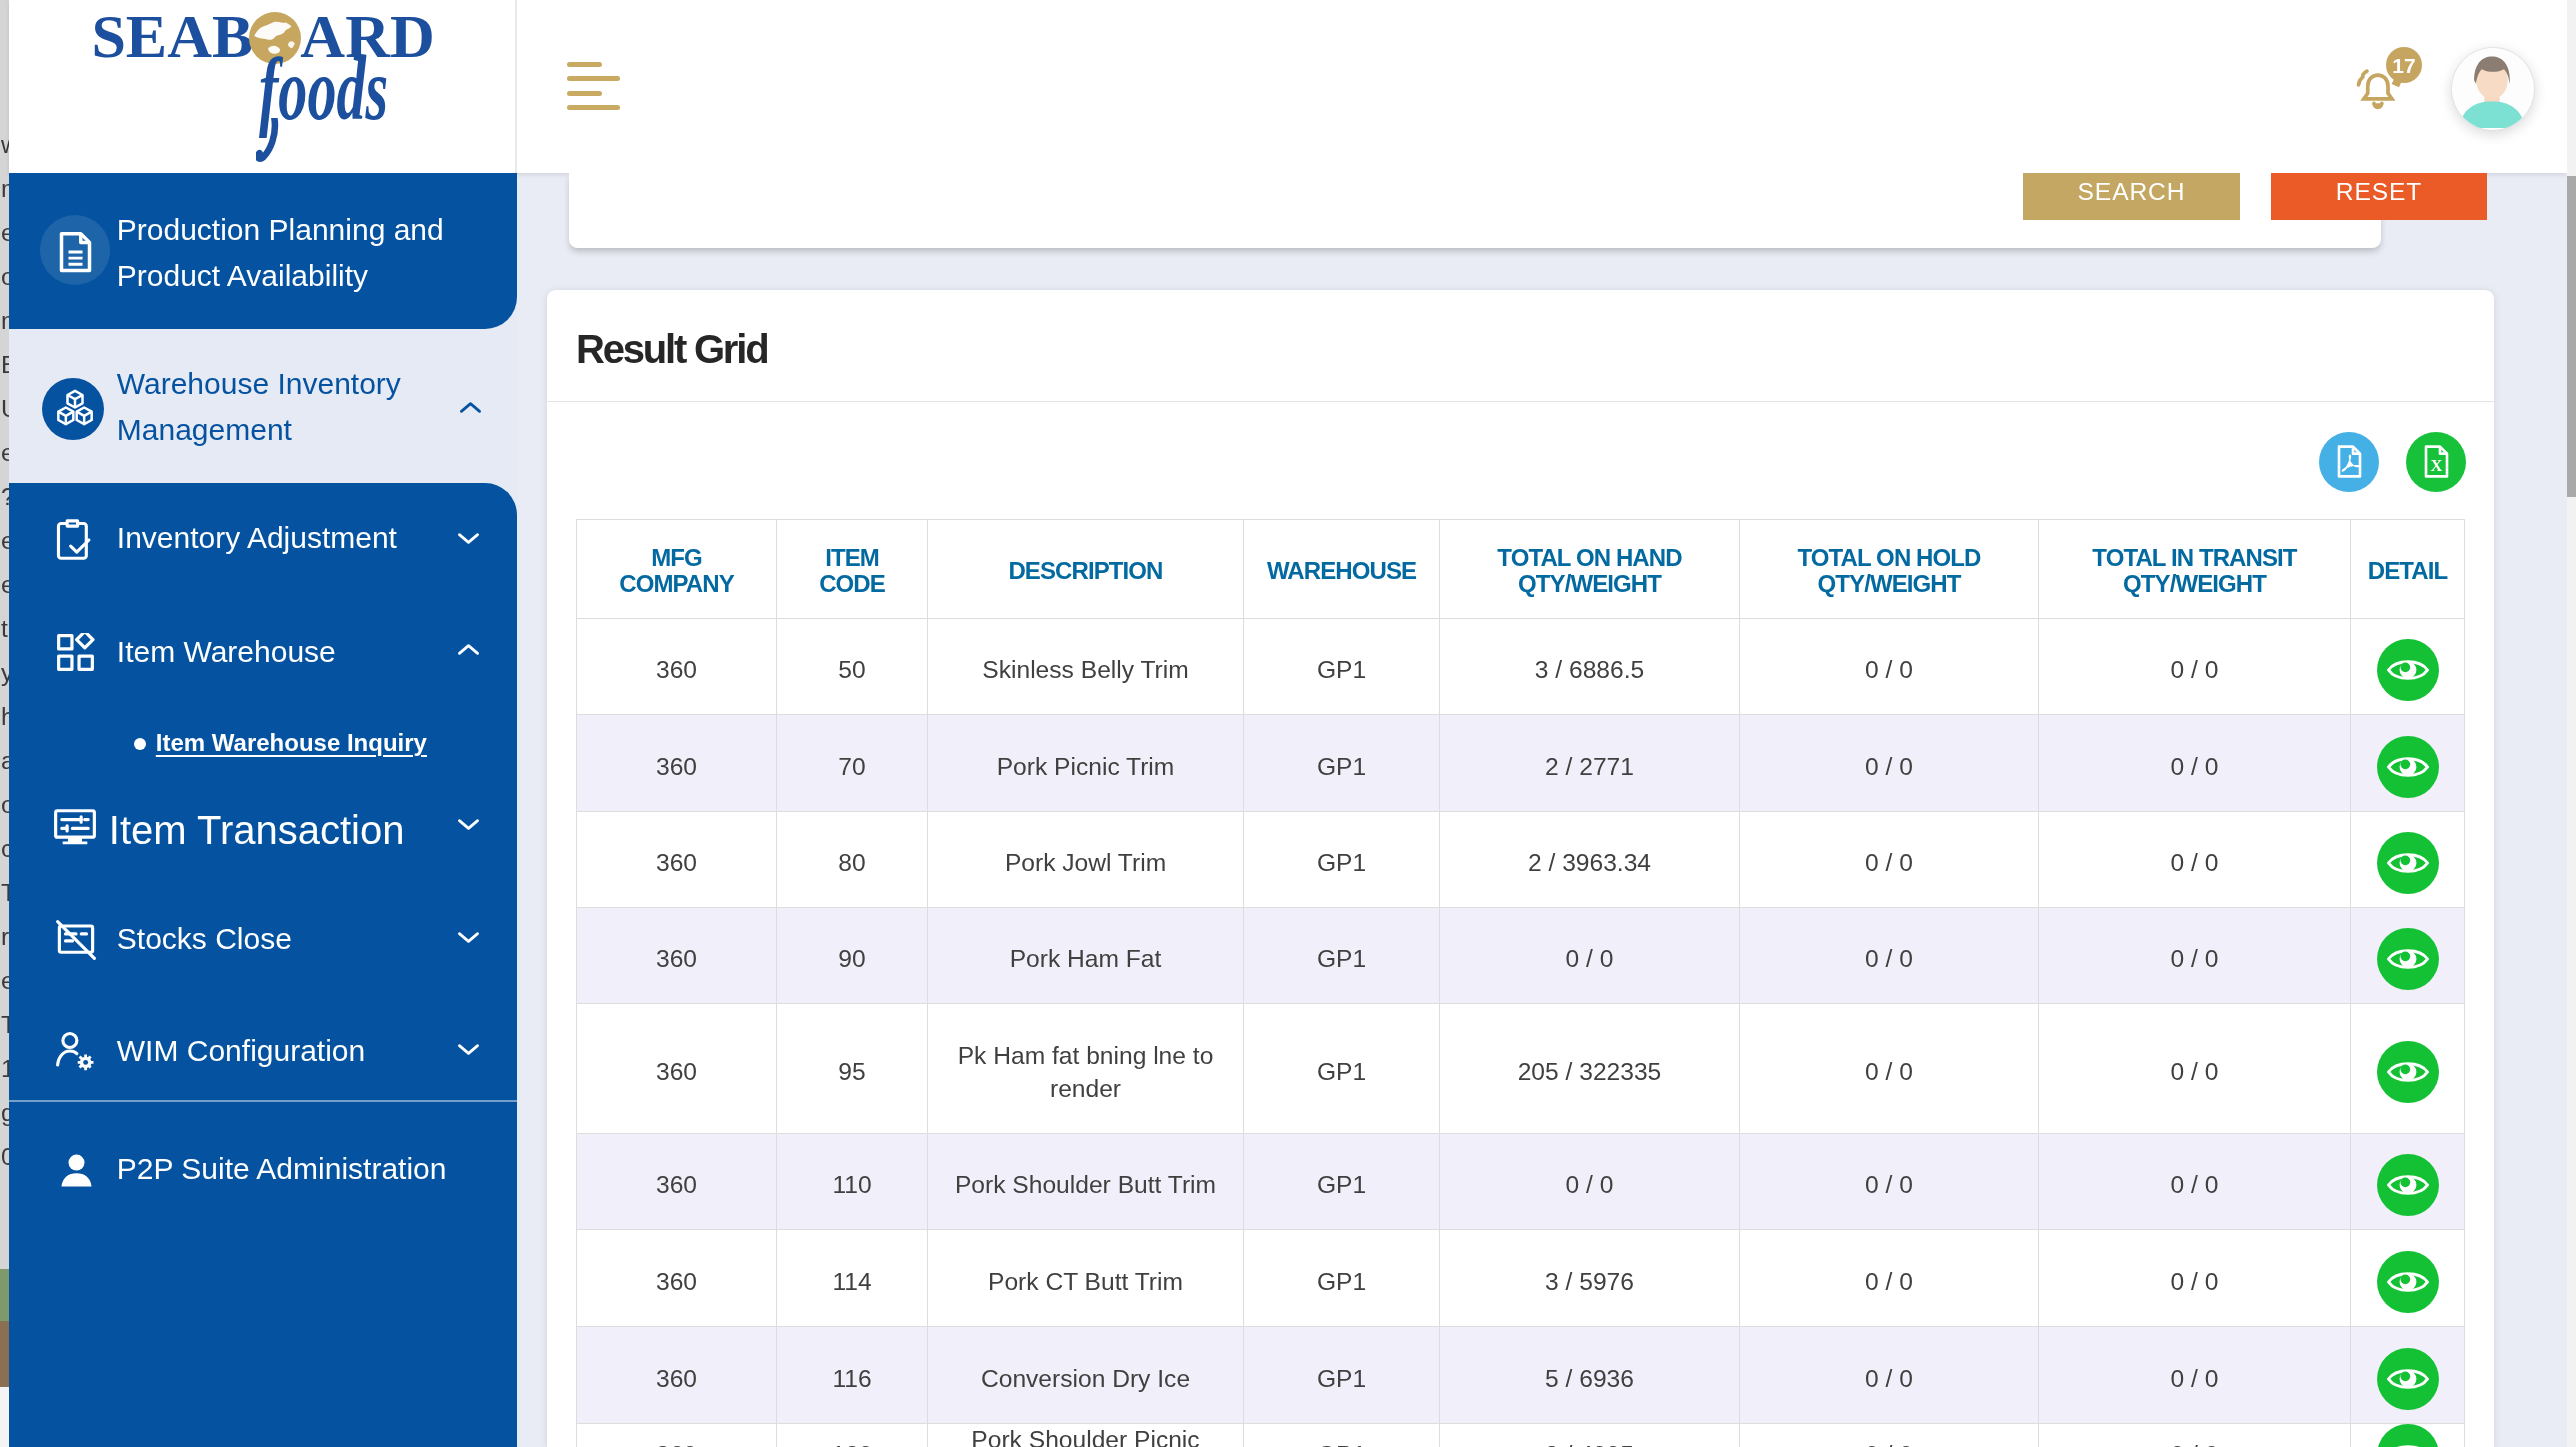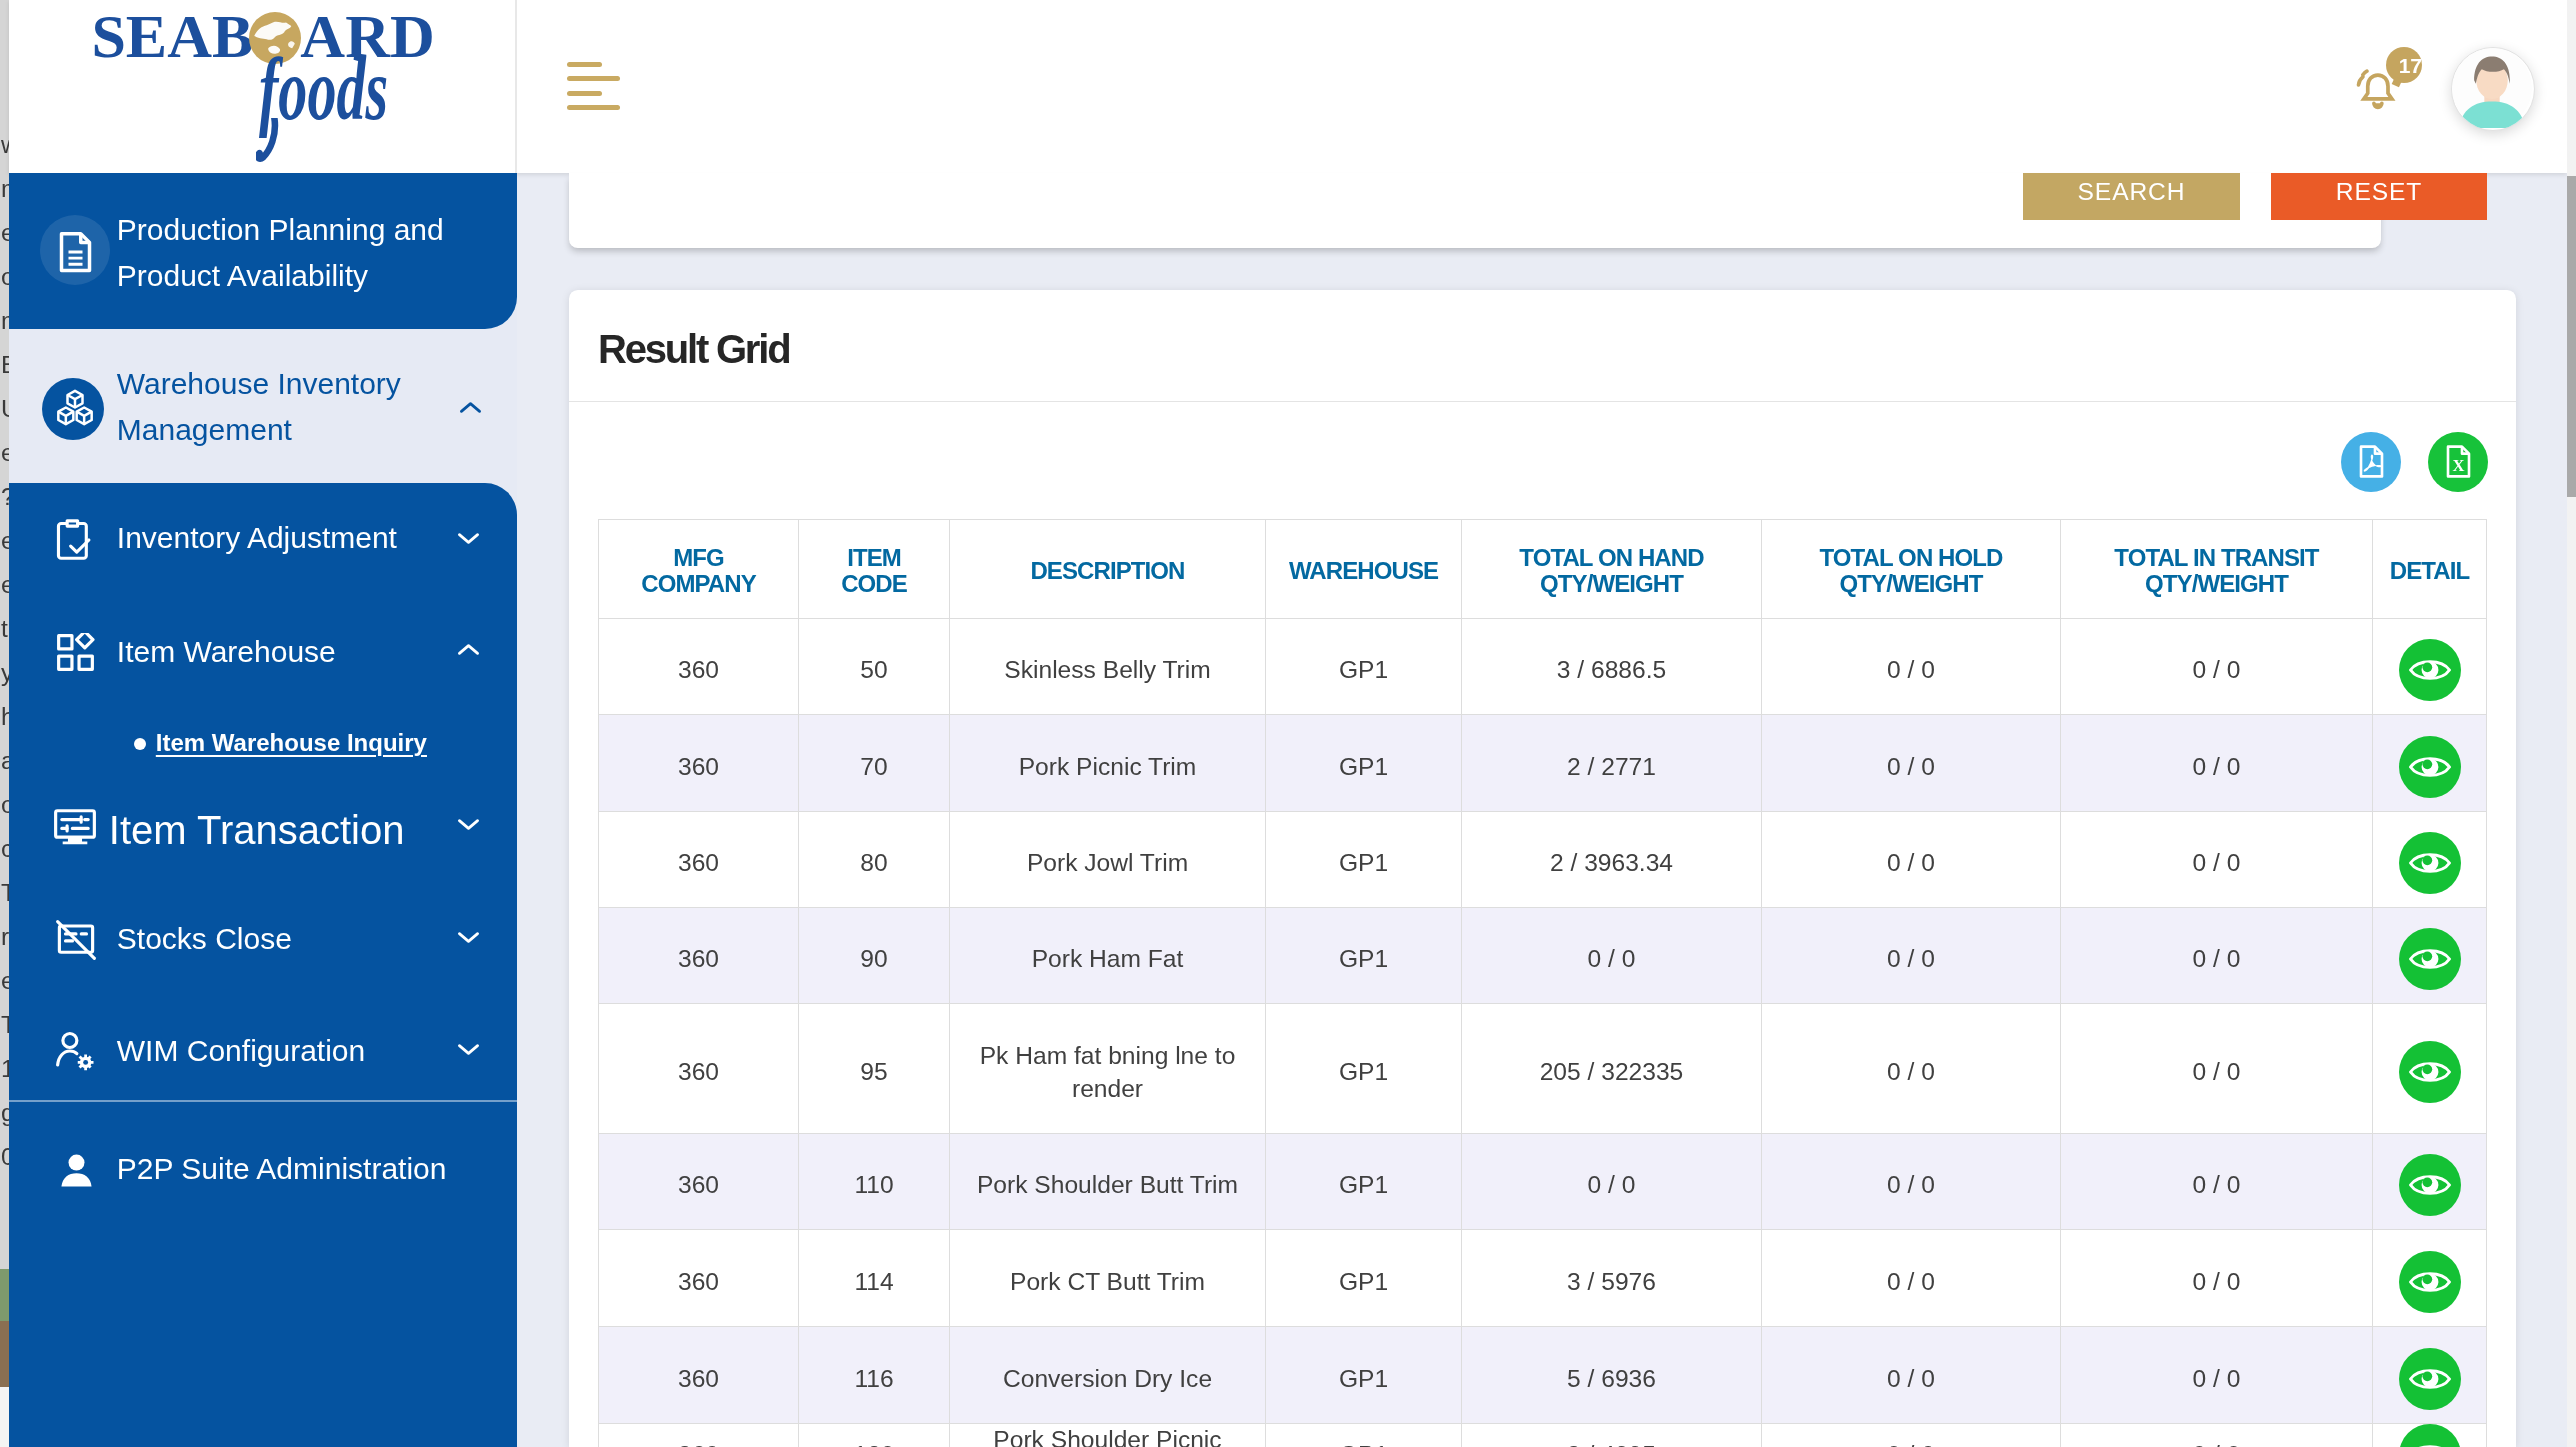--- a/index.html
+++ b/index.html
@@ -66,38 +66,38 @@
 <svg class="abs" style="left:2354px;top:69px" width="46" height="44" viewBox="0 0 52 50">
   <g stroke="#c5a55f" stroke-width="4.2" fill="none" stroke-linecap="round">
     <path d="M27 7c-7 0-11.5 5.5-11.5 12.5v8l-4.5 6.5h32l-4.5-6.5v-8C38.5 12.5 34 7 27 7z"></path>
     <path d="M22.5 39a4.5 4.5 0 0 0 9 0" fill="#c5a55f"></path>
     <path d="M10 9c-2.8 2.3-4.6 5.5-5 9"></path>
     <path d="M14.5 2.5c-1.8.9-3.2 2.2-4.5 4"></path>
   </g>
 </svg>
 <div class="abs" style="left:2386px;top:47px;width:36px;height:36px;border-radius:50%;background:#c5a55f"></div>
 <div class="abs" style="left:2393px;top:78px;width:8px;height:8px;background:#c5a55f;transform:rotate(25deg)"></div>
-<div class="abs" style="left:2386px;top:54px;width:36px;text-align:right;color:#fff;font-size:21px;font-weight:700">17</div>
+<div class="abs" style="left:2386px;top:54px;width:36px;text-align:center;color:#fff;font-size:21px;font-weight:700">17</div>
 
 <div class="abs" style="left:2451px;top:47px;width:84px;height:84px;border-radius:50%;background:#fff;border:1.8px solid #e2e2e2;box-shadow:0 3.5px 12.3px rgba(0,0,0,.15);overflow:hidden">
   <svg width="80" height="80" viewBox="0 0 94 94">
     <circle cx="47" cy="47" r="47" fill="#fdfdfd"></circle>
     <path d="M38 52h18v14H38z" fill="#f6d7c0"></path>
     <path d="M8 94C12 72 26 63 47 63c21 0 35 9 39 31z" fill="#7ce0d3"></path>
     <ellipse cx="47" cy="38" rx="18.5" ry="22" fill="#f8dbc4"></ellipse>
     <path d="M26 38c0-19 9-28 21-28s21 9 21 28v4c-2-10-4-14-7-17-6 4-20 4-26 0-3 3-5 7-7 17z" fill="#8b7d71"></path>
   </svg>
 </div>
 
 <div class="abs" style="left:569px;top:173px;width:1812px;height:75px;background:#fff;border-radius:0 0 8.8px 8.8px;box-shadow:0 4.4px 7px -1.8px rgba(0,0,0,.22)">
   <div class="abs" style="left:1454px;top:0;width:217px;height:47px;background:#c3a763;color:#fff;font-size:24.6px;letter-spacing:0.9px;text-align:center;line-height:38px">SEARCH</div>
   <div class="abs" style="left:1702px;top:0;width:216px;height:47px;background:#ea5b27;color:#fff;font-size:24.6px;letter-spacing:0.9px;text-align:center;line-height:38px">RESET</div>
 </div>
 
-<div class="abs" style="left:569px;top:290px;width:1947px;height:1157px;background:#fff;border-radius:8.8px 8.8px 0 0;box-shadow:0 1.8px 8.8px rgba(0,0,0,.10)">
+<div class="abs" style="left:547px;top:290px;width:1947px;height:1157px;background:#fff;border-radius:8.8px 8.8px 0 0;box-shadow:0 1.8px 8.8px rgba(0,0,0,.10)">
   <div class="abs" style="left:29px;top:3.5px;height:111px;display:flex;align-items:center;font-size:40px;font-weight:700;letter-spacing:-2.2px;color:#262626">Result Grid</div>
   <div class="abs" style="left:0;top:111px;width:1947px;height:0.9px;background:#e4e4e4"></div>
 
   <div class="abs" style="left:1772px;top:142px;width:60px;height:60px;border-radius:50%;background:#45b0e6">
     <svg class="ic" style="margin:12.3px auto 0" width="35" height="35" viewBox="0 0 40 40">
       <g stroke="#fff" stroke-width="3" fill="none" stroke-linejoin="round">
         <path d="M8 3h16l8 8v26H8z"></path>
         <path d="M24 3v8h8"></path>
       </g>
       <path d="M11.5 31.5c-1.3-.9.4-3.1 4.4-5.3 1.6-2.7 3-5.9 3.8-8.5-.7-2.5-.8-4.8.2-5.4 1.2-.7 2.3.7 2 2.9-.1 1.1-.5 2.5-1 4 1 2 2.6 3.8 4.2 5 2.3-.4 4.4-.3 5.6.2 1.4.7.8 2.3-.9 2.3-1.7.1-3.7-.5-5.5-1.5-2.4.5-5 1.3-7 2.3-1.5 2.4-4 4.5-5.8 4z" fill="#fff"></path>

